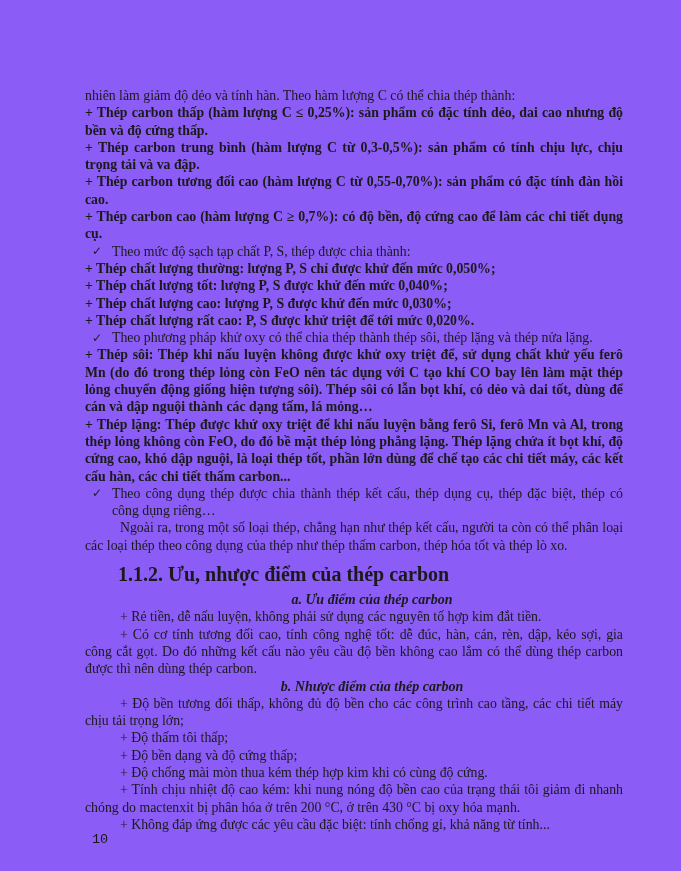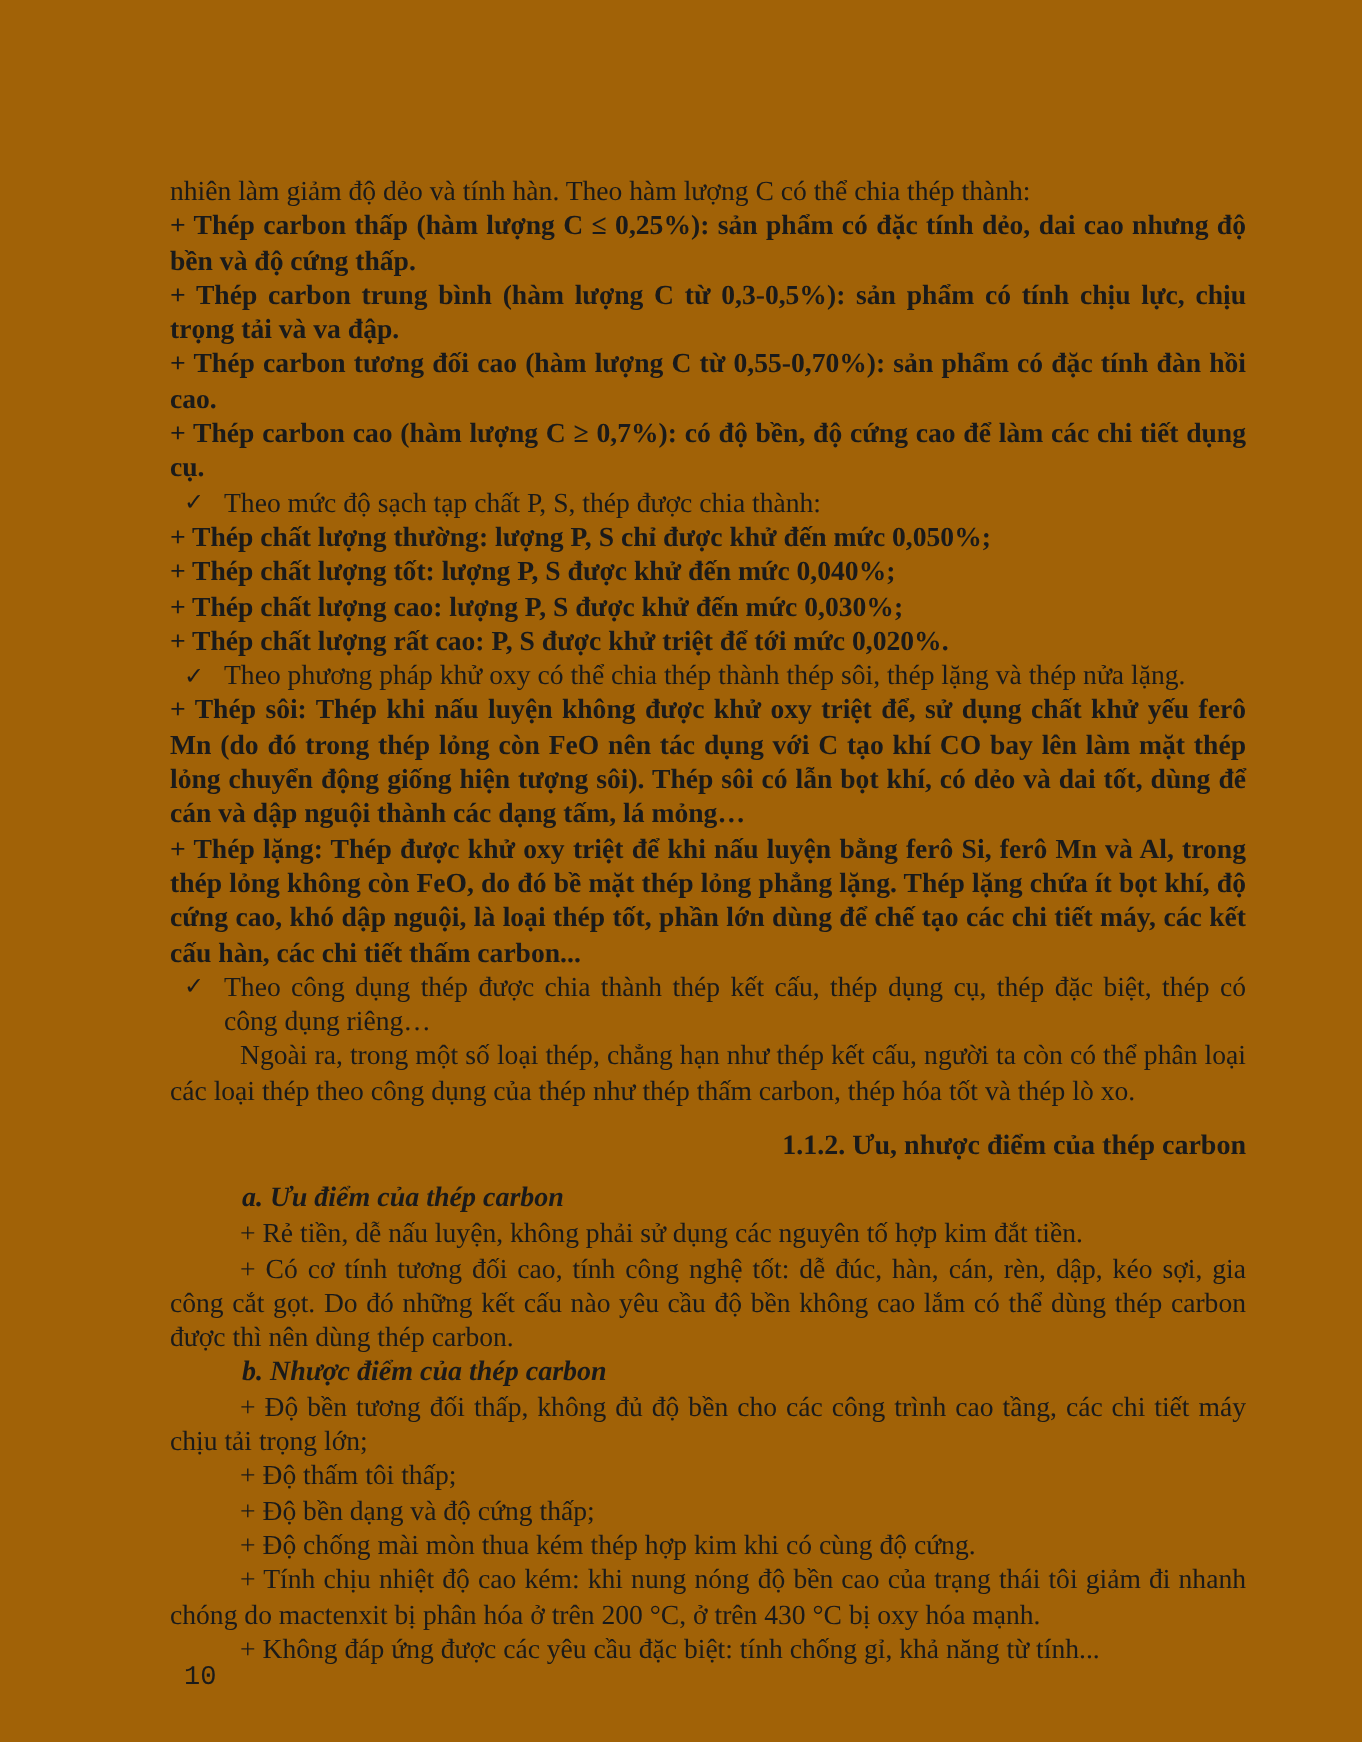--- a/index.html
+++ b/index.html
@@ -4,21 +4,21 @@
 <style>
   html, body {
     margin: 0;
     padding: 0;
     background: #ffffff;
   }
   .page {
     position: relative;
     width: 681px;
     height: 871px;
-    background: #a16207;
+    background: #8b5cf6;
     overflow: hidden;
     font-family: "Liberation Serif", "DejaVu Serif", serif;
     color: #1a1a1a;
   }
   .content {
     position: absolute;
     left: 85px;
     top: 87px;
     width: 538px;
     font-size: 13.8px;
@@ -35,33 +35,33 @@
   .check .mark {
     position: absolute;
     left: 7px;
     top: 0.5px;
     font-family: "DejaVu Sans", sans-serif;
     font-size: 12px;
     text-align: left;
   }
   .pind { text-indent: 35px; }
   .heading {
-    font-size: 14px;
+    font-size: 20px;
     font-weight: bold;
     line-height: 20px;
     margin: 10px 0 7px 33px;
-    text-align: right;
+    text-align: left;
   }
   .sub {
     font-size: 14px;
     font-weight: bold;
     font-style: italic;
     line-height: 17.3px;
     margin: 0 0 0 36px;
-    text-align: left;
+    text-align: center;
   }
   .pagenum {
     position: absolute;
     left: 92px;
     top: 832px;
     font-size: 13.5px;
     color: #1a1a1a;
     font-family: Liberation Mono, monospace;
   }
 </style>

